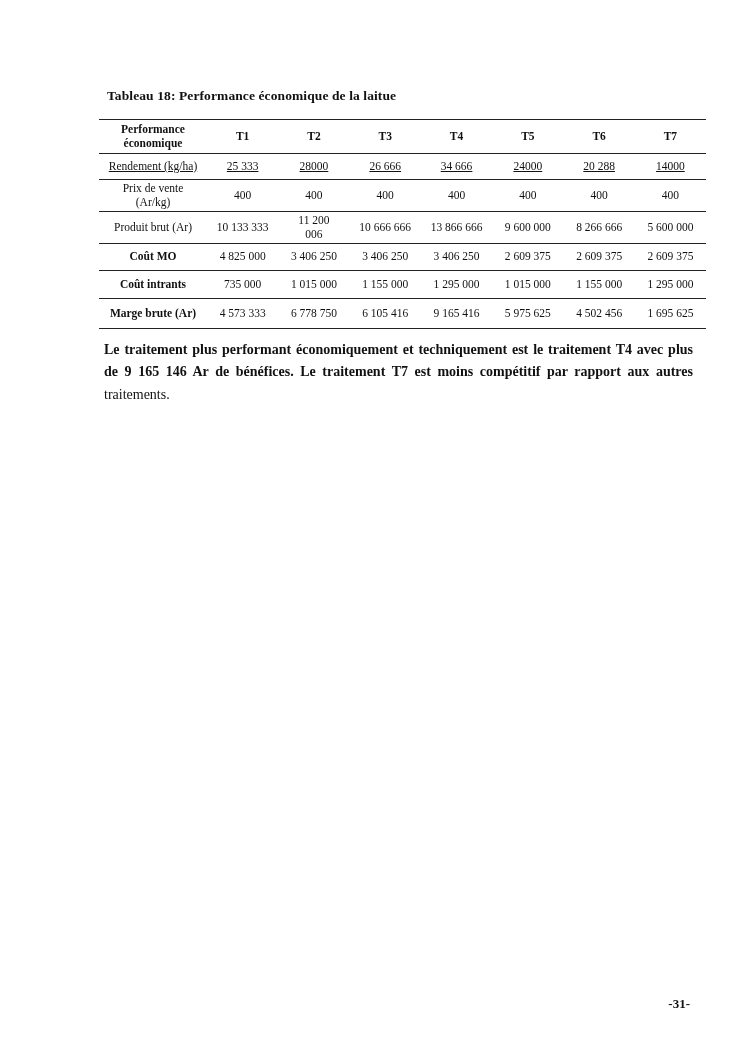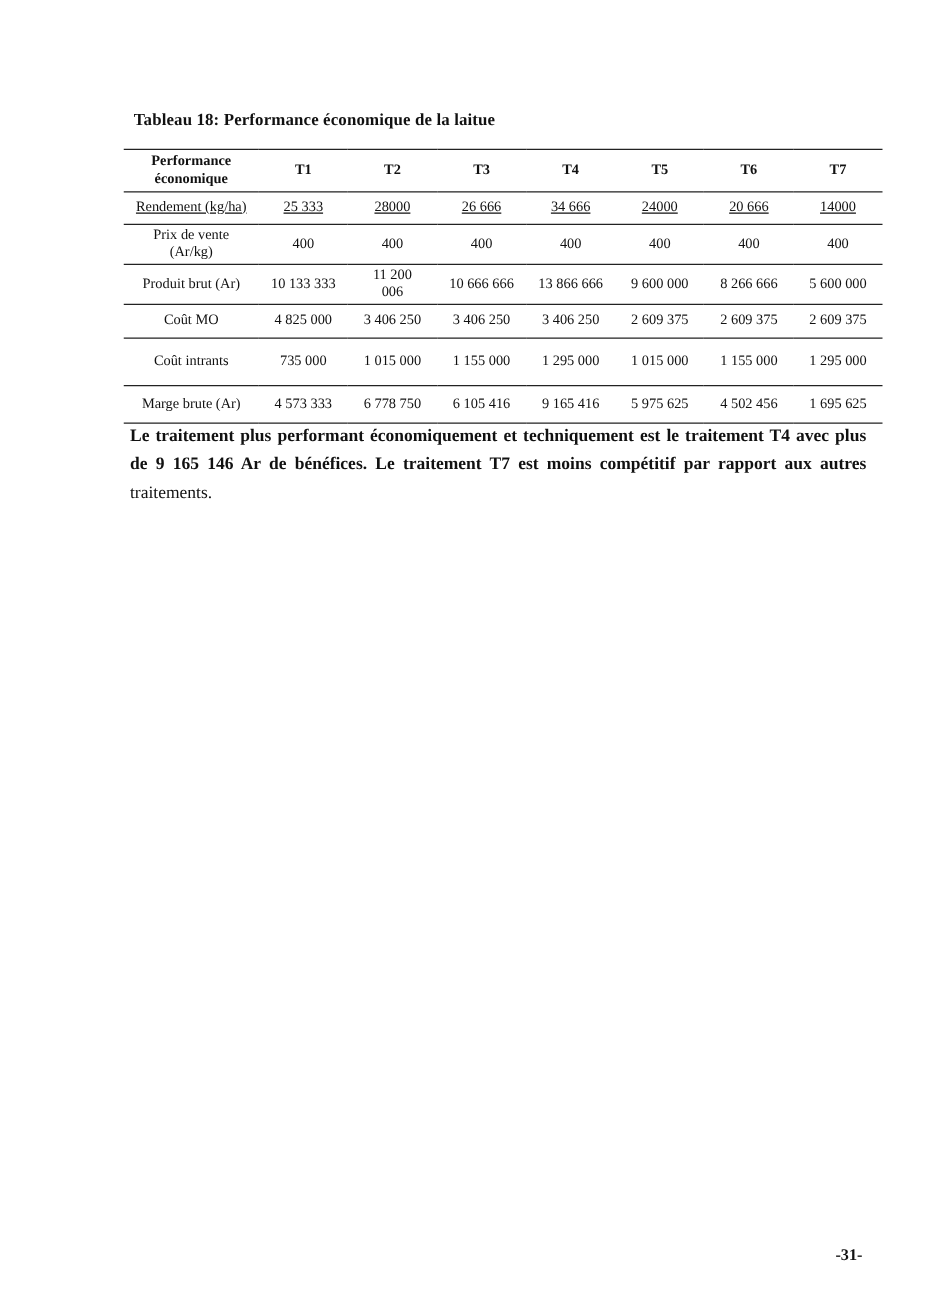--- a/index.html
+++ b/index.html
@@ -34,27 +34,27 @@
     border-bottom: 1.4px solid #222222;
     font-size: 11.5px;
     line-height: 13.5px;
     text-align: center;
     vertical-align: middle;
     white-space: pre-line;
     padding: 2px 1px;
     font-weight: normal;
   }
   .econ-table th { font-weight: bold; }
-  .econ-table td.bold-label { font-weight: normal; }
+  .econ-table td.bold-label { font-weight: bold; }
   .row-header    { height: 34px; }
   .row-rendement { height: 26px; text-decoration: underline; }
   .row-prix      { height: 30px; }
   .row-produit   { height: 30px; }
   .row-coutmo    { height: 27px; }
-  .row-intrants  { height: 38px; margin-top: 24px; }
+  .row-intrants  { height: 28px; margin-top: 24px; }
   .row-marge     { height: 30px; }
   .analysis {
     position: absolute;
     left: 104px;
     top: 339px;
     width: 589px;
     font-size: 14px;
     line-height: 22.4px;
   }
   .analysis .line {
@@ -101,21 +101,21 @@
       <th>T6</th>
       <th>T7</th>
     </tr>
     <tr class="row-rendement">
       <td>Rendement (kg/ha)</td>
       <td>25 333</td>
       <td>28000</td>
       <td>26 666</td>
       <td>34 666</td>
       <td>24000</td>
-      <td>20 666</td>
+      <td>20 288</td>
       <td>14000</td>
     </tr>
     <tr class="row-prix">
       <td>Prix de vente
 (Ar/kg)</td>
       <td>400</td>
       <td>400</td>
       <td>400</td>
       <td>400</td>
       <td>400</td>

